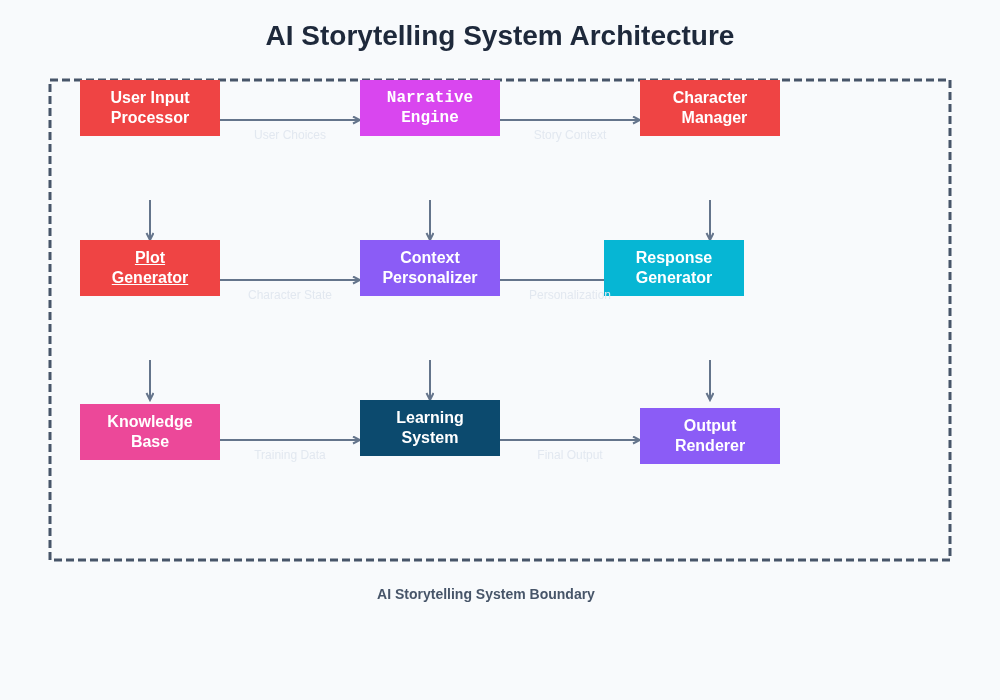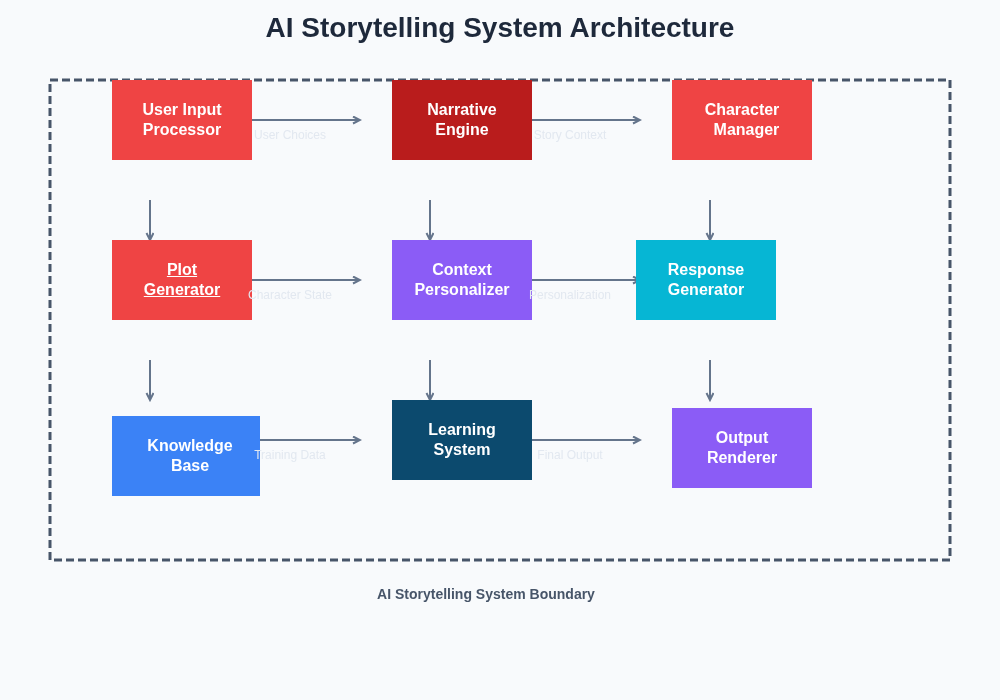--- a/index.html
+++ b/index.html
@@ -1,25 +1,25 @@
 <!DOCTYPE html>
 <html><head>
 <meta charset="utf-8">
 <style>
   html, body { margin:0; padding:0; }
   body { width:1000px; height:700px; background:#f8fafc; position:relative; overflow:hidden;
          font-family:"Liberation Sans", sans-serif; }
-  .title { position:absolute; left:0; width:1000px; top:12px; text-align:center;
+  .title { position:absolute; left:0; width:1000px; top:20px; text-align:center;
            font-size:28px; font-weight:bold; color:#1e293b; }
   .boundary-caption { position:absolute; left:0; width:972px; top:586px; text-align:center;
            font-size:14px; font-weight:bold; color:#475569; }
   svg.canvas { position:absolute; left:0; top:0; }
-  .node { position:absolute; width:140px; height:80px; display:flex; align-items:center;
+  .node { position:absolute; width:140px; height:56px; display:flex; align-items:center;
           justify-content:center; text-align:center; color:#ffffff; font-weight:bold;
-          font-size:16px; line-height:20px; white-space:pre-line;margin-left:32px; }
+          font-size:16px; line-height:20px; white-space:pre-line; }
   .edge-label { position:absolute; width:140px; text-align:center; font-size:12px; color:#e2e8f0; }
 </style>
 </head>
 <body>
 
 <div class="title">AI Storytelling System Architecture</div>
 
 <svg class="canvas" width="1000" height="700">
   <defs>
     <marker id="arrowhead" markerWidth="10" markerHeight="10" refX="8" refY="4" orient="auto" markerUnits="userSpaceOnUse">
@@ -39,31 +39,31 @@
       <line x1="710" y1="200" x2="710" y2="240" stroke="#64748b" stroke-width="2" marker-end="url(#arrowhead)"></line>
       <line x1="150" y1="360" x2="150" y2="400" stroke="#64748b" stroke-width="2" marker-end="url(#arrowhead)"></line>
       <line x1="430" y1="360" x2="430" y2="400" stroke="#64748b" stroke-width="2" marker-end="url(#arrowhead)"></line>
       <line x1="710" y1="360" x2="710" y2="400" stroke="#64748b" stroke-width="2" marker-end="url(#arrowhead)"></line>
     </g>
 </svg>
 
 <div id="nodes-layer">
     <div class="node" style="left: 80px; top: 80px; background: rgb(239, 68, 68);"><span>User Input
 Processor</span></div>
-    <div class="node" style="left: 360px; top: 80px; background: #b91c1c;"><span>Narrative
+    <div class="node" style="left: 360px; top: 80px; background: #d946ef; font-family: Liberation Mono, monospace;"><span>Narrative
 Engine</span></div>
     <div class="node" style="left: 640px; top: 80px; background: #ef4444; text-align: right;"><span>Character
 Manager</span></div>
     <div class="node" style="left: 80px; top: 240px; background: #ef4444; text-decoration: underline;"><span>Plot
 Generator</span></div>
     <div class="node" style="left: 360px; top: 240px; background: rgb(139, 92, 246);"><span>Context
 Personalizer</span></div>
     <div class="node" style="left: 604px; top: 240px; background: rgb(6, 182, 212);"><span>Response
 Generator</span></div>
-    <div class="node" style="left: 80px; top: 416px; background: #3b82f6; padding-left: 8px;"><span>Knowledge
+    <div class="node" style="left: 80px; top: 404px; background: #ec4899;"><span>Knowledge
 Base</span></div>
     <div class="node" style="left: 360px; top: 400px; background: #0c4a6e;"><span>Learning
 System</span></div>
     <div class="node" style="left: 640px; top: 408px; background: #8b5cf6;"><span>Output
 Renderer</span></div>
   </div>
 <div id="labels-layer">
     <div class="edge-label" style="left: 220px; top: 128px;">User Choices</div>
     <div class="edge-label" style="left: 500px; top: 128px;">Story Context</div>
     <div class="edge-label" style="left: 220px; top: 288px;">Character State</div>

